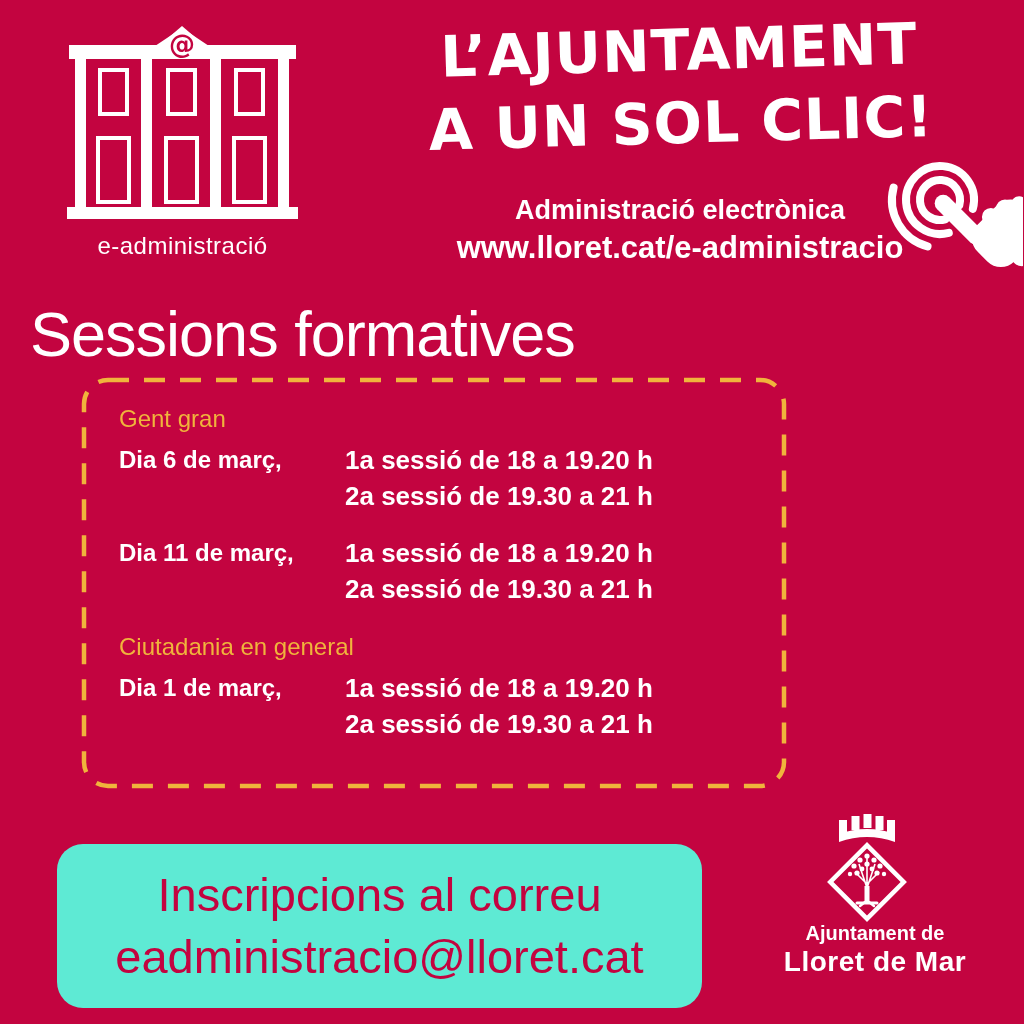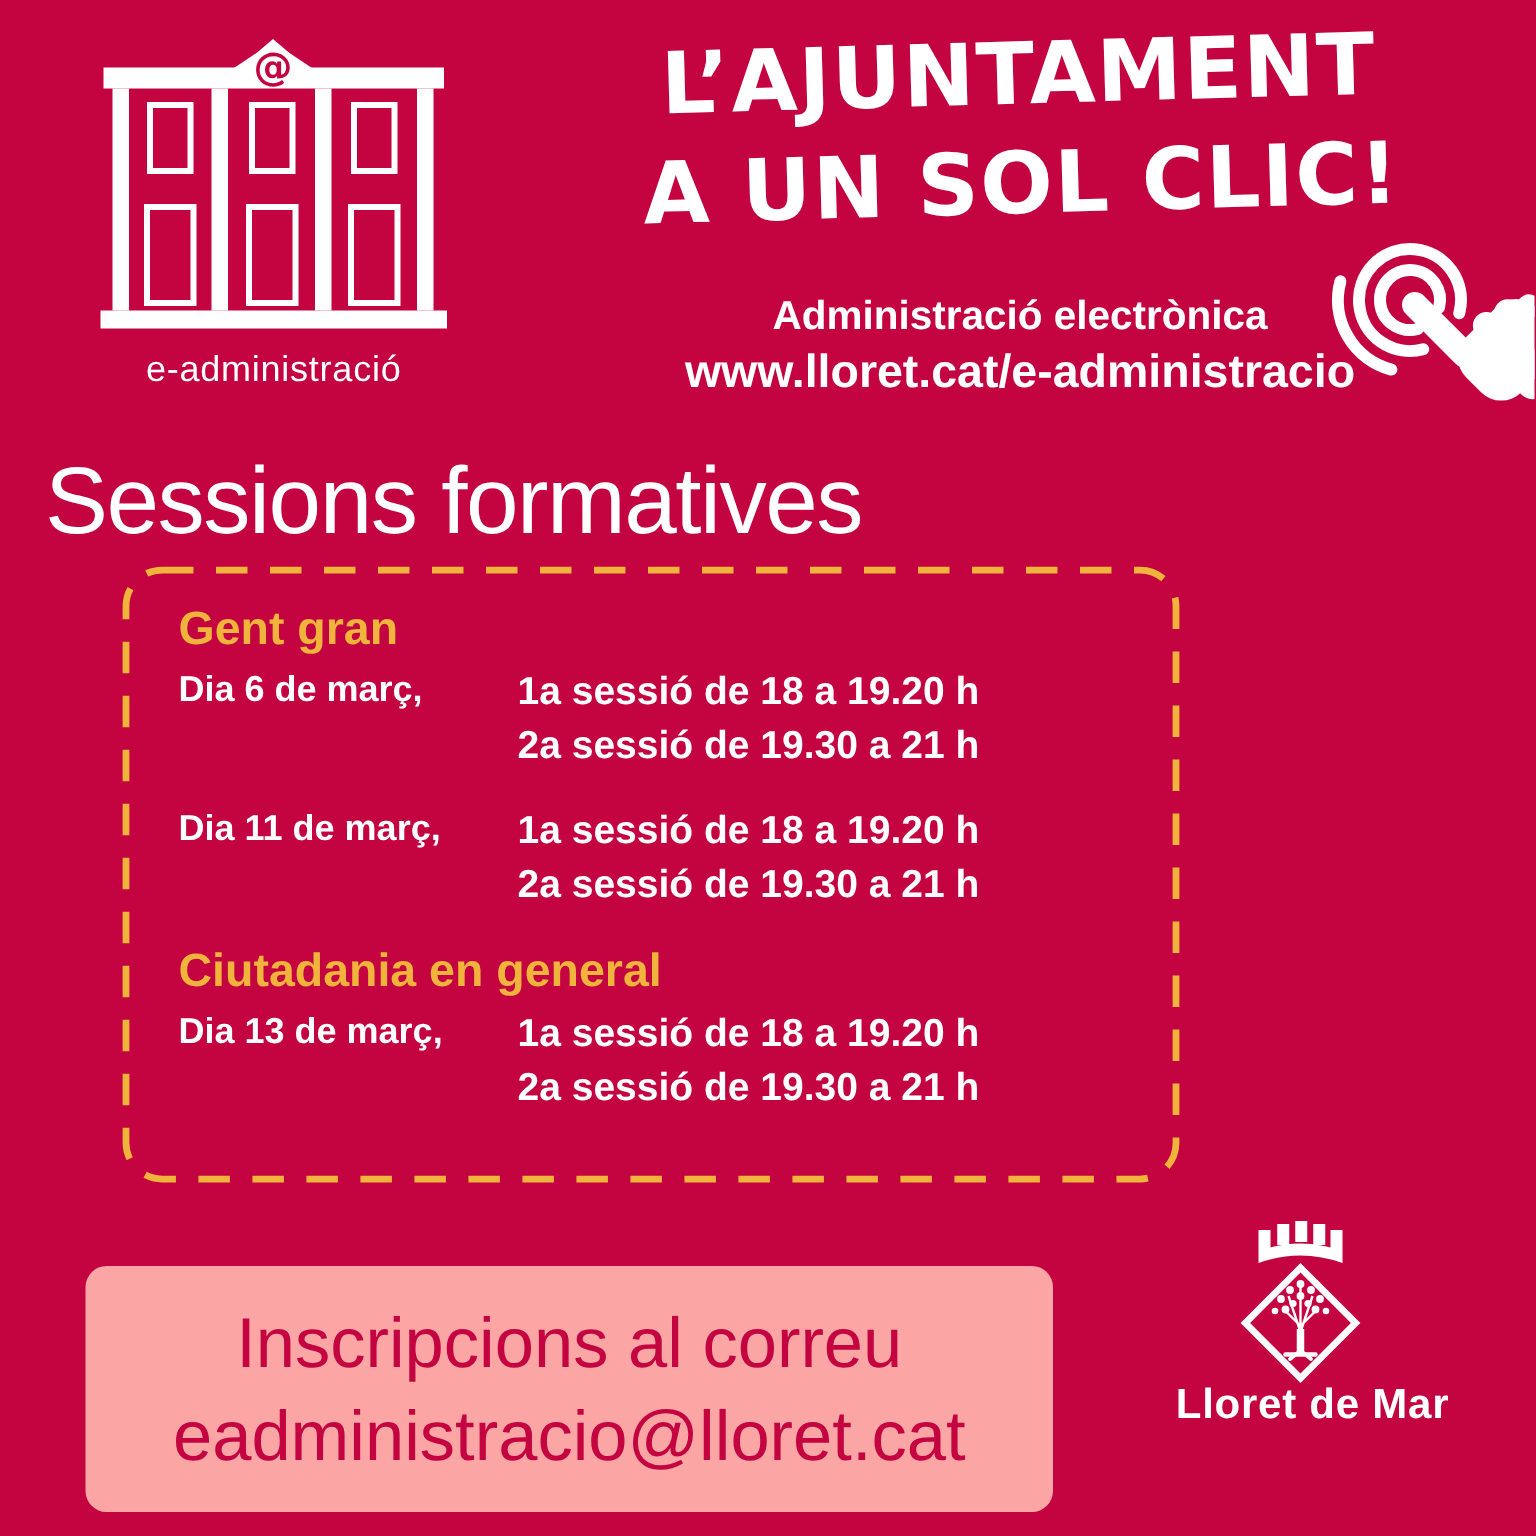--- a/index.html
+++ b/index.html
@@ -59,22 +59,22 @@
   }
 
   
   #dash-box{left:80px;top:376px;}
   #sessions{
     left:119px;top:400px;width:650px;
   }
   .session{margin-bottom:21px;}
   .session-title{
     color:#f0b43c;
-    font-weight:bold;
-    font-size:31px;
+    font-weight:normal;
+    font-size:24px;
     line-height:37px;
     margin-bottom:5px;
   }
   .session-row{display:flex;}
   .session-date{
     width:226px;flex:0 0 226px;
     font-weight:bold;
     font-size:24px;
     line-height:36px;
     white-space:nowrap;
@@ -82,21 +82,21 @@
   .session-times div{
     font-weight:bold;
     font-size:26px;
     line-height:36px;
     white-space:nowrap;
   }
 
   
   #inscription-box{
     left:57px;top:844px;width:645px;height:164px;
-    background:#fca5a5;border-radius:14px;
+    background:#5eead4;border-radius:26px;
     display:flex;flex-direction:column;
     align-items:center;justify-content:center;
     gap:6px;
   }
   #inscription-box div{
     color:#c30440;
     font-size:47px;
     line-height:56px;
   }
 
@@ -191,21 +191,21 @@
         <div class="session-times">
           <div>1a sessió de 18 a 19.20 h</div>
           <div>2a sessió de 19.30 a 21 h</div>
         </div>
       </div>
     </div>
 
     <div class="session">
       <div class="session-title">Ciutadania en general</div>
       <div class="session-row">
-        <div class="session-date">Dia 13 de març,</div>
+        <div class="session-date">Dia 1 de març,</div>
         <div class="session-times">
           <div>1a sessió de 18 a 19.20 h</div>
           <div>2a sessió de 19.30 a 21 h</div>
         </div>
       </div>
     </div>
 
   </div>
 
   <div class="abs" id="inscription-box">
@@ -244,16 +244,17 @@
           <circle cx="62" cy="73" r="2.6"></circle>
         <circle cx="35" cy="74" r="2.2"></circle>
           <circle cx="69" cy="74" r="2.2"></circle>
         <circle cx="47" cy="69" r="2.4"></circle>
           <circle cx="57" cy="69" r="2.4"></circle>
       </g>
     </g>
   </svg>
 
   <div class="abs" id="org-block">
+    <div id="org-line1">Ajuntament de</div>
     <div id="org-line2">Lloret de Mar</div>
   </div>
 
 </div>
 
 </body></html>

